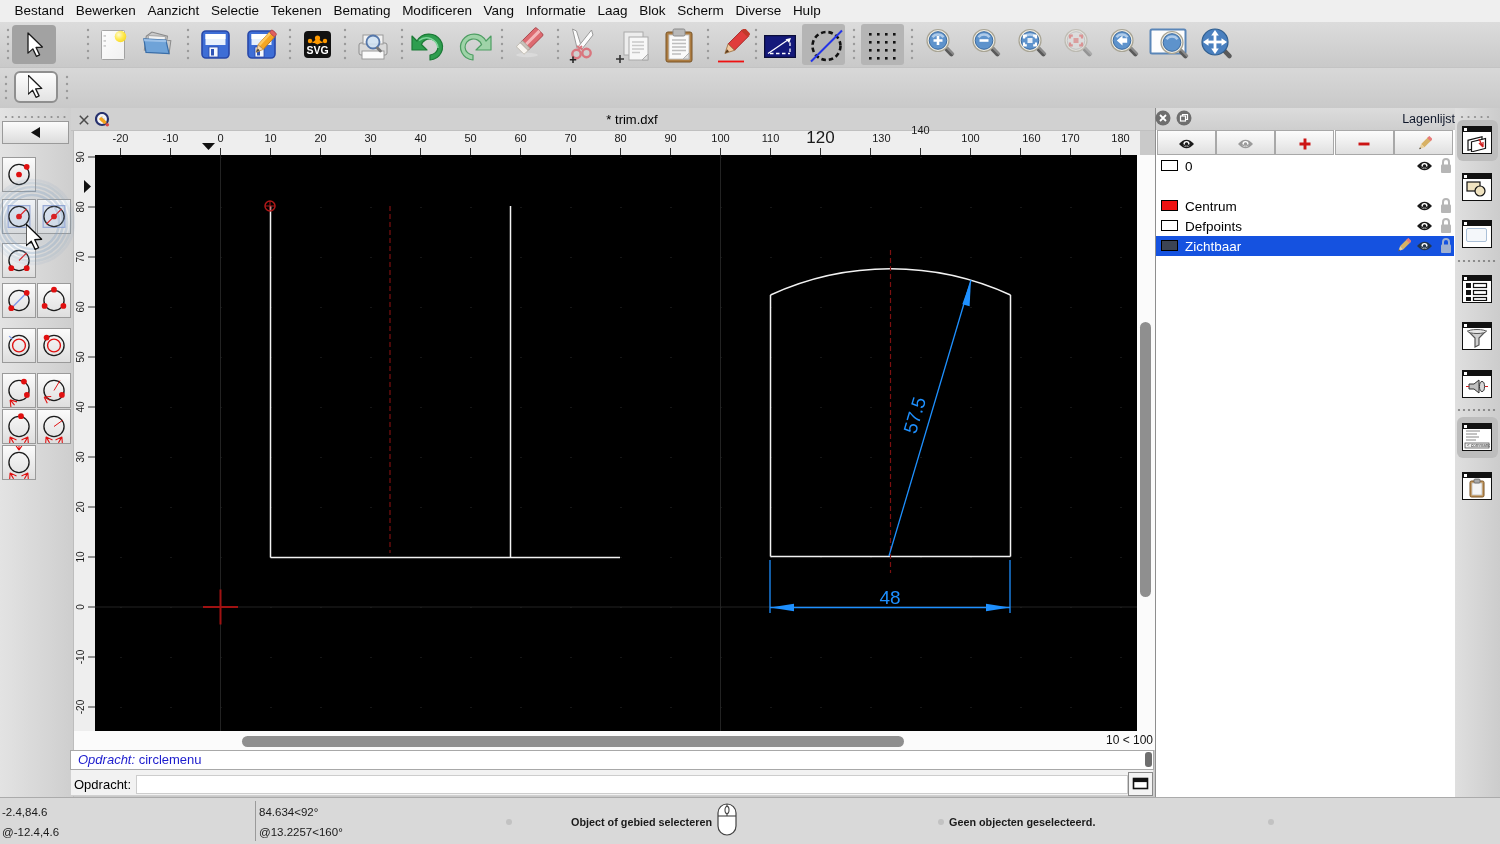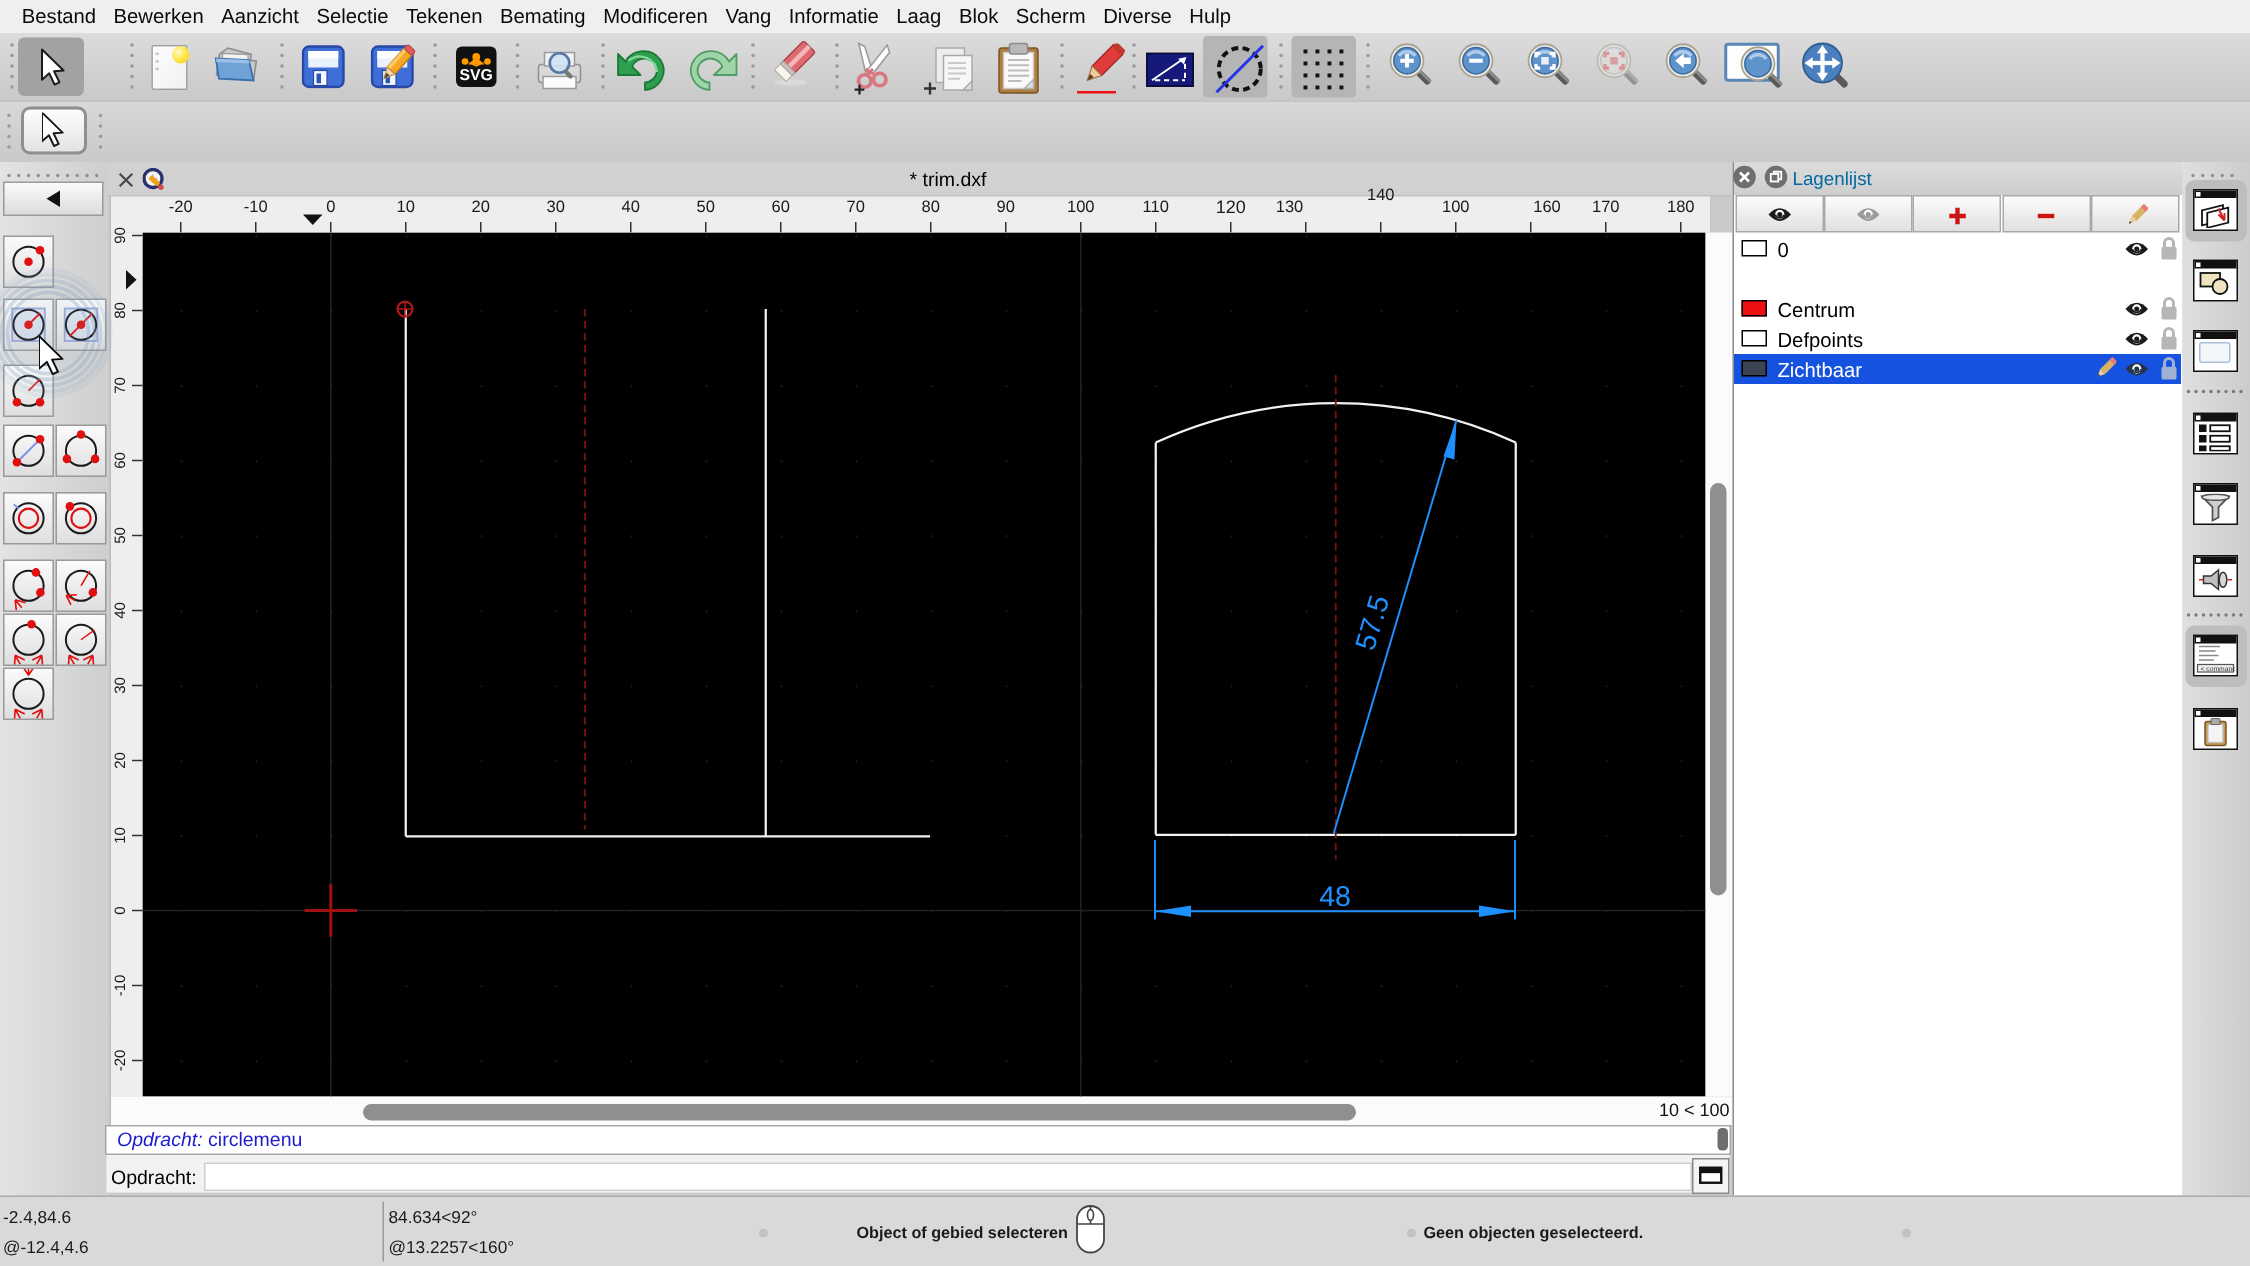--- a/index.html
+++ b/index.html
@@ -512,22 +512,22 @@
 <div style="position:absolute;left:300.5px;top:132px;width:40px;height:12px;text-align:center;font-size:11px;color:#1a1a1a;line-height:12px;">20</div>
 <div style="position:absolute;left:350.5px;top:132px;width:40px;height:12px;text-align:center;font-size:11px;color:#1a1a1a;line-height:12px;">30</div>
 <div style="position:absolute;left:400.5px;top:132px;width:40px;height:12px;text-align:center;font-size:11px;color:#1a1a1a;line-height:12px;">40</div>
 <div style="position:absolute;left:450.5px;top:132px;width:40px;height:12px;text-align:center;font-size:11px;color:#1a1a1a;line-height:12px;">50</div>
 <div style="position:absolute;left:500.5px;top:132px;width:40px;height:12px;text-align:center;font-size:11px;color:#1a1a1a;line-height:12px;">60</div>
 <div style="position:absolute;left:550.5px;top:132px;width:40px;height:12px;text-align:center;font-size:11px;color:#1a1a1a;line-height:12px;">70</div>
 <div style="position:absolute;left:600.5px;top:132px;width:40px;height:12px;text-align:center;font-size:11px;color:#1a1a1a;line-height:12px;">80</div>
 <div style="position:absolute;left:650.5px;top:132px;width:40px;height:12px;text-align:center;font-size:11px;color:#1a1a1a;line-height:12px;">90</div>
 <div style="position:absolute;left:700.5px;top:132px;width:40px;height:12px;text-align:center;font-size:11px;color:#1a1a1a;line-height:12px;">100</div>
 <div style="position:absolute;left:750.5px;top:132px;width:40px;height:12px;text-align:center;font-size:11px;color:#1a1a1a;line-height:12px;">110</div>
-<div style="position:absolute;left:800.5px;top:132px;width:40px;height:12px;text-align:center;font-size:12px;color:#1a1a1a;line-height:12px;">120</div>
-<div style="position:absolute;left:850.5px;top:132px;width:40px;height:12px;text-align:left;font-size:11px;color:#1a1a1a;line-height:12px;">130</div>
+<div style="position:absolute;left:800.5px;top:132px;width:40px;height:12px;text-align:center;font-size:17px;color:#1a1a1a;line-height:12px;">120</div>
+<div style="position:absolute;left:850.5px;top:132px;width:40px;height:12px;text-align:right;font-size:11px;color:#1a1a1a;line-height:12px;">130</div>
 <div style="position:absolute;left:900.5px;top:124px;width:40px;height:12px;text-align:center;font-size:11px;color:#1a1a1a;line-height:12px;">140</div>
 <div style="position:absolute;left:950.5px;top:132px;width:40px;height:12px;text-align:center;font-size:11px;color:#1a1a1a;line-height:12px;">100</div>
 <div style="position:absolute;left:1000.5px;top:132px;width:40px;height:12px;text-align:right;font-size:11px;color:#1a1a1a;line-height:12px;">160</div>
 <div style="position:absolute;left:1050.5px;top:132px;width:40px;height:12px;text-align:center;font-size:11px;color:#1a1a1a;line-height:12px;">170</div>
 <div style="position:absolute;left:1100.5px;top:132px;width:40px;height:12px;text-align:center;font-size:11px;color:#1a1a1a;line-height:12px;">180</div>
 <svg style="position:absolute;left:0px;top:0px" width="96" height="844" viewBox="0 0 96 844">
       <path d="M88,707.0 L95,707.0" stroke="#333" stroke-width="1"></path>
       <path d="M88,657.0 L95,657.0" stroke="#333" stroke-width="1"></path>
       <path d="M88,607.0 L95,607.0" stroke="#333" stroke-width="1"></path>
       <path d="M88,557.0 L95,557.0" stroke="#333" stroke-width="1"></path>
@@ -612,21 +612,21 @@
 <div style="position:absolute;left:1156px;top:108px;width:299px;height:22px;background:linear-gradient(#dcdcdc,#cecece);"></div>
 <svg style="position:absolute;left:1155px;top:110px" width="17" height="17" viewBox="0 0 17 17">
       <circle cx="8" cy="8" r="7.5" fill="#6e6e6e"></circle>
       <path d="M5,5 L11,11 M11,5 L5,11" stroke="#fff" stroke-width="1.8"></path>
     </svg>
 <svg style="position:absolute;left:1176px;top:110px" width="17" height="17" viewBox="0 0 17 17">
       <circle cx="8" cy="8" r="7.5" fill="#6e6e6e"></circle>
       <rect x="4.5" y="6" width="5" height="5" fill="none" stroke="#fff" stroke-width="1.2"></rect>
       <path d="M6.5,6 V4.5 H11.5 V9.5 H10" fill="none" stroke="#fff" stroke-width="1.2"></path>
     </svg>
-<div style="position:absolute;left:1195px;top:111.5px;width:260px;height:16px;text-align:left;font-size:12.5px;color:#0369a1;">Lagenlijst</div>
+<div style="position:absolute;left:1195px;top:111.5px;width:260px;height:16px;text-align:right;font-size:12.5px;color:#0f172a;">Lagenlijst</div>
 <div style="position:absolute;left:1156.5px;top:130px;width:59px;height:25px;background:linear-gradient(#fcfcfc,#e0e0e0);border:1px solid #a8a8a8;text-align:center;padding-top:5px;"><svg width="17" height="12" viewBox="0 0 17 12">
         <path d="M1,6 Q8.5,-2.5 16,6 Q8.5,14.5 1,6 Z" fill="#1a1a1a"></path>
         <circle cx="8.5" cy="6" r="3.1" fill="#fff"></circle>
         <circle cx="8.5" cy="6" r="1.7" fill="#1a1a1a"></circle>
         <path d="M5.5,6.2 a3.2,3.2 0 0 0 6,0" fill="none" stroke="#1a1a1a" stroke-width="1.1"></path>
       </svg></div>
 <div style="position:absolute;left:1215.9px;top:130px;width:59px;height:25px;background:linear-gradient(#fcfcfc,#e0e0e0);border:1px solid #a8a8a8;text-align:center;padding-top:5px;"><svg width="17" height="12" viewBox="0 0 17 12">
         <path d="M1,6 Q8.5,-2.5 16,6 Q8.5,14.5 1,6 Z" fill="#9a9a9a"></path>
         <circle cx="8.5" cy="6" r="3.1" fill="#fff"></circle>
         <circle cx="8.5" cy="6" r="1.7" fill="#9a9a9a"></circle>

